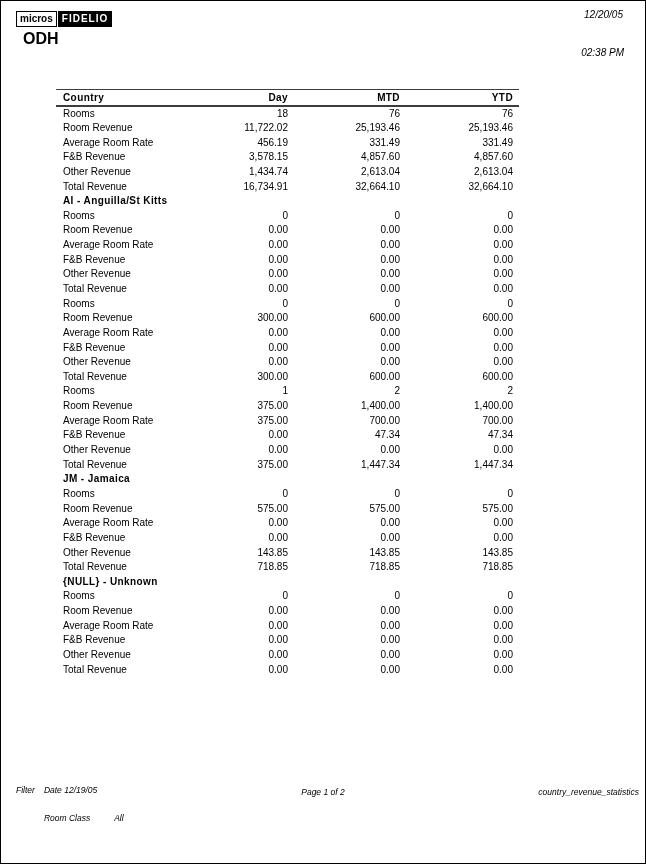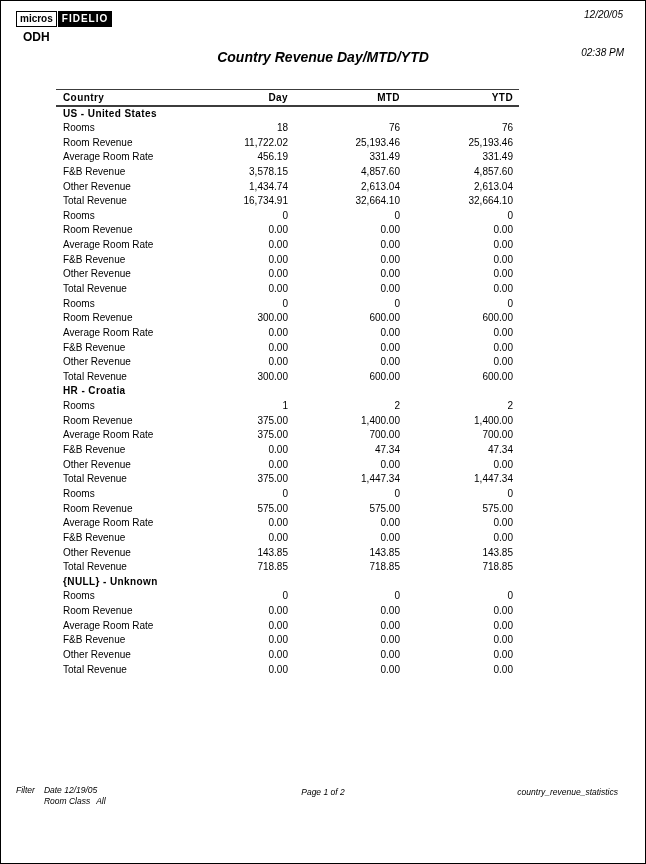--- a/index.html
+++ b/index.html
@@ -43,21 +43,21 @@
     line-height: 14px;
     letter-spacing: 1px;
     padding: 1px 4px;
     margin-left: 1px;
   }
   .property-code {
     position: absolute;
     top: 29px;
     left: 22px;
     font-weight: bold;
-    font-size: 12px;
+    font-size: 16px;
   }
   .hotel-name {
     position: absolute;
     top: 8px;
     left: 0;
     width: 100%;
     text-align: center;
     font-style: italic;
     font-size: 12px;
   }
@@ -137,70 +137,66 @@
     font-style: italic;
     font-size: 8.5px;
   }
   .footer-left {
     position: absolute;
     left: 15px;
     top: 0;
     display: flex;
     gap: 9px;
   }
-  .filter-lines { display: flex; flex-direction: column; gap: 1px; }
-  .room-class-value { margin-left: 6px; }
+  .filter-lines { display: flex; flex-direction: column; gap: 18px; }
+  .room-class-value { margin-left: 24px; }
   .footer-center {
     position: absolute;
     left: 0;
     width: 100%;
     top: 2px;
     text-align: center;
   }
   .footer-right {
     position: absolute;
-    right: 27px;
+    right: 6px;
     top: 2px;
   }
 </style>
 </head>
 <body>
 
 <div class="page">
 
   <div class="logo-row">
     <span class="logo-micros">micros</span>
     <span class="logo-fidelio">FIDELIO</span>
   </div>
   <div class="property-code">ODH</div>
   <div class="report-date">12/20/05</div>
-  <div class="report-title">Country Revenue Day/MTD/YTD</div>
   <div class="report-time">02:38 PM</div>
 
   <div class="report-table-wrap">
     <table class="report">
       <colgroup>
         <col style="width:130px">
         <col style="width:102px">
         <col style="width:112px">
         <col style="width:119px">
       </colgroup>
       <thead>
         <tr>
           <th class="col-country">Country</th>
           <th class="col-num">Day</th>
           <th class="col-num">MTD</th>
           <th class="col-num col-ytd">YTD</th>
         </tr>
       </thead>
       <tbody>
           <tr>
-            <td colspan="4" class="section-name">US - United States</td>
-          </tr>
-          <tr>
             <td class="label-cell">Rooms</td>
             <td class="num-cell">18</td>
             <td class="num-cell">76</td>
             <td class="num-cell last">76</td>
           </tr>
           <tr>
             <td class="label-cell">Room Revenue</td>
             <td class="num-cell">11,722.02</td>
             <td class="num-cell">25,193.46</td>
             <td class="num-cell last">25,193.46</td>
@@ -223,20 +219,23 @@
             <td class="num-cell">2,613.04</td>
             <td class="num-cell last">2,613.04</td>
           </tr>
           <tr>
             <td class="label-cell">Total Revenue</td>
             <td class="num-cell">16,734.91</td>
             <td class="num-cell">32,664.10</td>
             <td class="num-cell last">32,664.10</td>
           </tr>
           <tr>
+            <td colspan="4" class="section-name">AI - Anguilla/St Kitts</td>
+          </tr>
+          <tr>
             <td class="label-cell">Rooms</td>
             <td class="num-cell">0</td>
             <td class="num-cell">0</td>
             <td class="num-cell last">0</td>
           </tr>
           <tr>
             <td class="label-cell">Room Revenue</td>
             <td class="num-cell">0.00</td>
             <td class="num-cell">0.00</td>
             <td class="num-cell last">0.00</td>
@@ -295,23 +294,20 @@
             <td class="num-cell">0.00</td>
             <td class="num-cell last">0.00</td>
           </tr>
           <tr>
             <td class="label-cell">Total Revenue</td>
             <td class="num-cell">300.00</td>
             <td class="num-cell">600.00</td>
             <td class="num-cell last">600.00</td>
           </tr>
           <tr>
-            <td colspan="4" class="section-name">HR - Croatia</td>
-          </tr>
-          <tr>
             <td class="label-cell">Rooms</td>
             <td class="num-cell">1</td>
             <td class="num-cell">2</td>
             <td class="num-cell last">2</td>
           </tr>
           <tr>
             <td class="label-cell">Room Revenue</td>
             <td class="num-cell">375.00</td>
             <td class="num-cell">1,400.00</td>
             <td class="num-cell last">1,400.00</td>
@@ -332,20 +328,23 @@
             <td class="label-cell">Other Revenue</td>
             <td class="num-cell">0.00</td>
             <td class="num-cell">0.00</td>
             <td class="num-cell last">0.00</td>
           </tr>
           <tr>
             <td class="label-cell">Total Revenue</td>
             <td class="num-cell">375.00</td>
             <td class="num-cell">1,447.34</td>
             <td class="num-cell last">1,447.34</td>
+          </tr>
+          <tr>
+            <td colspan="4" class="section-name">JM - Jamaica</td>
           </tr>
           <tr>
             <td class="label-cell">Rooms</td>
             <td class="num-cell">0</td>
             <td class="num-cell">0</td>
             <td class="num-cell last">0</td>
           </tr>
           <tr>
             <td class="label-cell">Room Revenue</td>
             <td class="num-cell">575.00</td>

